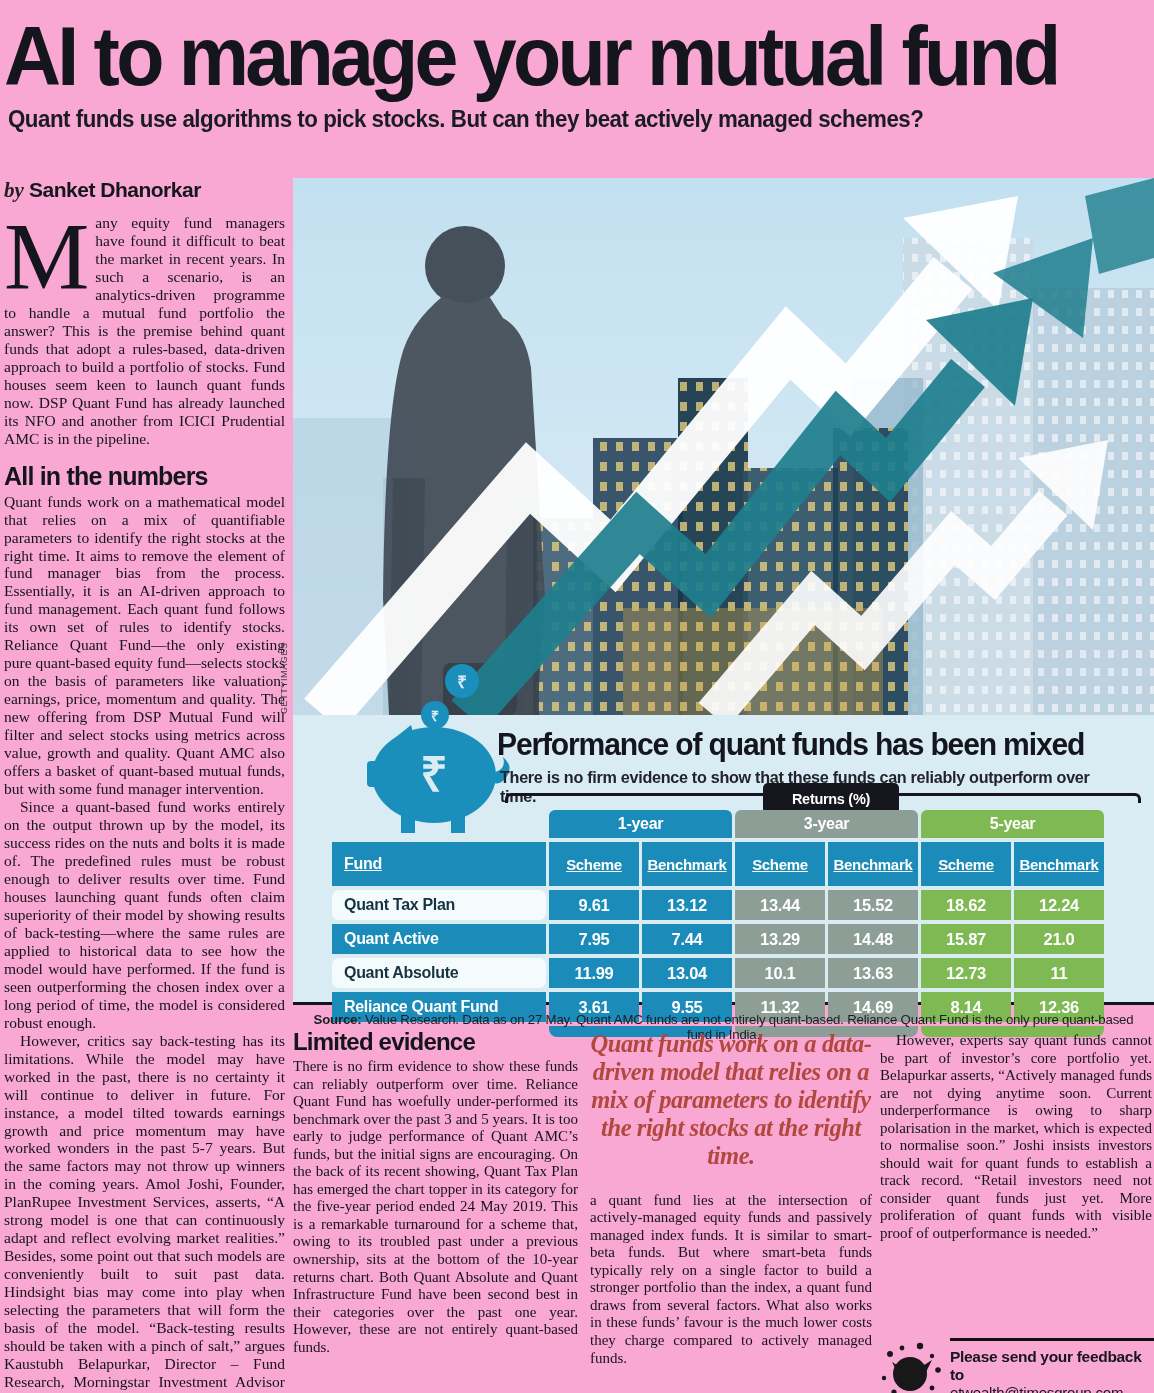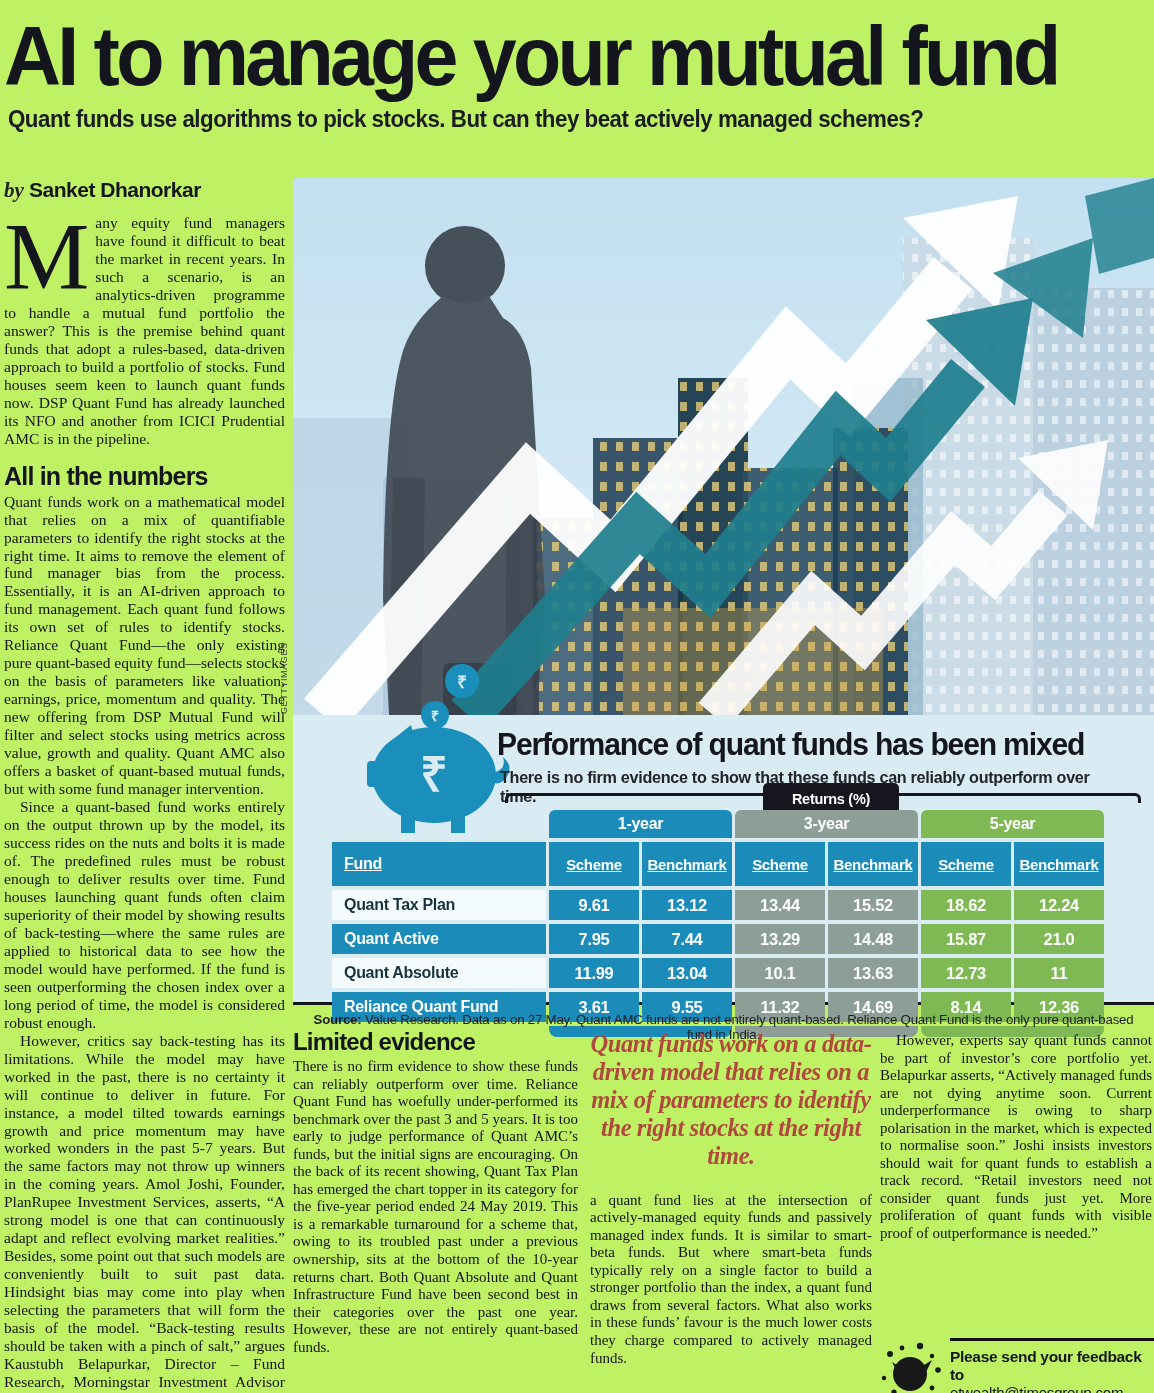--- a/index.html
+++ b/index.html
@@ -1,18 +1,18 @@
 <!DOCTYPE html>
 <html><head>
 <meta charset="utf-8">
 <style>
   * { margin:0; padding:0; box-sizing:border-box; }
   html,body { background:#ffffff; }
   .page {
-    position:relative; width:1154px; height:1393px; background:#bef264;
+    position:relative; width:1154px; height:1393px; background:#f9a8d4;
     font-family:"Liberation Serif", serif; color:#1a1a20; overflow:hidden;
     margin:0 auto;
   }
   
   .headline {
     position:absolute; left:4px; top:8px; width:1150px;
     font-family:"Liberation Sans", sans-serif; font-weight:700;
     font-size:84px; letter-spacing:-4px; color:#15151d;
     transform:scaleX(0.94); transform-origin:left top; white-space:nowrap;
   }
@@ -89,21 +89,21 @@
   }
   .cell {
     display:flex; align-items:center; justify-content:center;
     font-family:"Liberation Sans", sans-serif; font-weight:700; letter-spacing:-0.3px;
   }
   .ghead { height:28px; color:#fff; font-size:16px; border-radius:6px 6px 0 0; }
   .g-blue { background:#1b8cb9; } .g-gray { background:#8d9e96; } .g-green { background:#7fb953; }
   .shead { height:44px; background:#1b8cb9; color:#fff; font-size:15px;text-decoration:underline; }
   .shead.fund { justify-content:flex-start; padding-left:12px; font-size:16px; }
   .fundcell { height:30px; justify-content:flex-start; padding-left:12px; font-size:16px; }
-  .row-light { background:#f4fbfd; color:#17333f; }
+  .row-light { background:#f4fbfd; color:#17333f;border-radius:7px; }
   .row-blue  { background:#1b8cb9; color:#fff; }
   .num { height:30px; color:#fff; font-size:16.5px; }
   .n-blue { background:#1b8cb9; } .n-gray { background:#8d9e96; } .n-green { background:#7fb953; }
   .tab { height:11px; border-radius:0 0 8px 8px; }
   .source-line {
     position:absolute; left:293px; top:1012px; width:861px; text-align:center;
     font-family:"Liberation Sans", sans-serif; font-size:13.5px; color:#1c1c22;
     transform:scaleX(0.98); transform-origin:center top; letter-spacing:-0.2px;
   }
   .source-line b { font-weight:700; }

